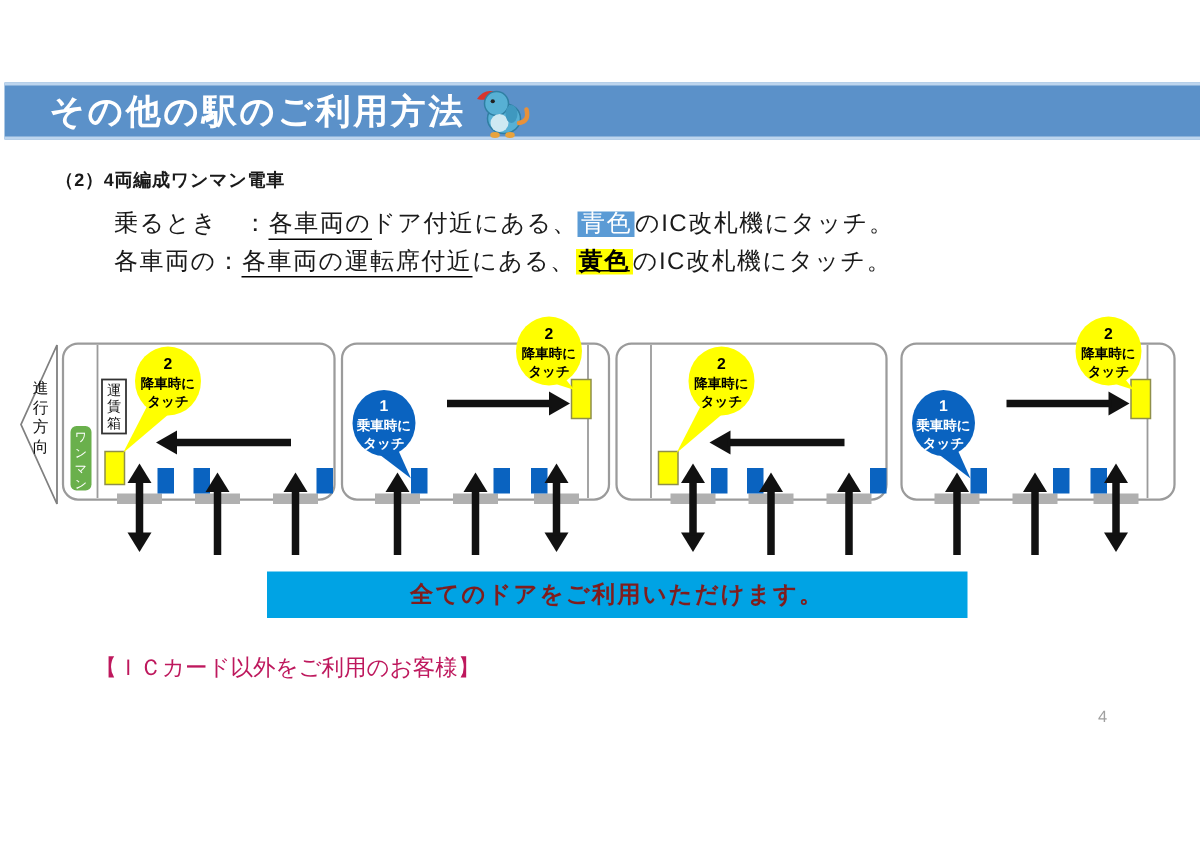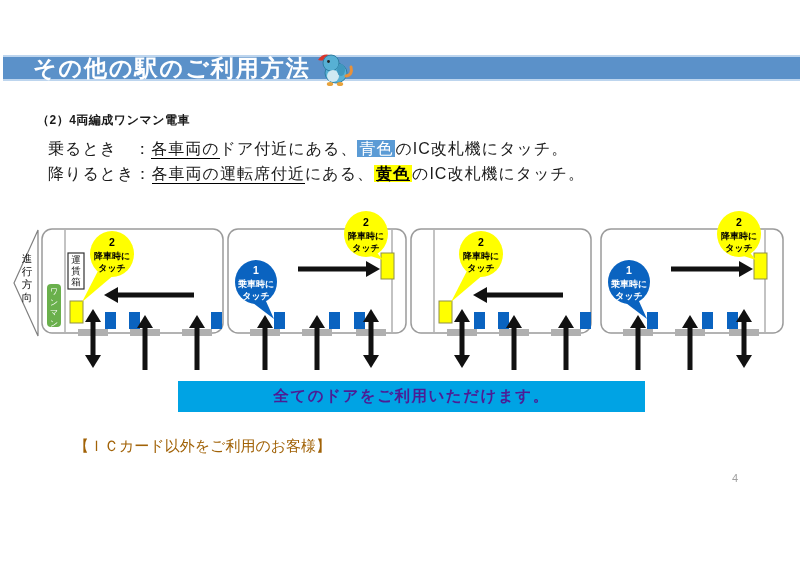--- a/index.html
+++ b/index.html
@@ -1,39 +1,39 @@
 <!DOCTYPE html>
 <html><head>
 <meta charset="utf-8">
 <style>
   html,body{margin:0;padding:0;background:#fff;}
   .slide{position:relative;width:800px;height:566px;background:#fff;overflow:hidden;
          font-family:"Liberation Sans",sans-serif;color:#1a1a1a;}
   
-  .header-bar{position:absolute;left:3px;top:55px;width:797px;height:26px;
+  .header-bar{position:absolute;left:3px;top:55px;width:797px;height:38px;
               background:#5b91c9;border-top:2px solid #bdd5ee;border-bottom:2px solid #bdd5ee;
               box-sizing:border-box;display:flex;align-items:center;}
   .header-title{color:#fff;font-weight:bold;font-size:23px;letter-spacing:2px;margin-left:30px;white-space:nowrap;}
   .mascot{margin-left:5px;margin-top:2px;flex:0 0 auto;}
   
   .heading{position:absolute;left:37px;top:112px;font-size:12px;font-weight:bold;letter-spacing:0.5px;white-space:nowrap;}
-  .rule-line{position:absolute;left:48px;font-size:16px;letter-spacing:1px;white-space:nowrap;}
+  .rule-line{position:absolute;left:76px;font-size:16px;letter-spacing:1px;white-space:nowrap;}
   .rule-line.l1{top:139px;}
   .rule-line.l2{top:164px;}
   .u{border-bottom:1.5px solid #000;padding-bottom:1px;}
   .hl{padding:0 2px;}
   .hl-yellow{font-weight:bold;text-decoration:underline;}
   
   #train-svg{position:absolute;left:0;top:205px;}
   
   .banner{position:absolute;left:178px;top:381px;width:467px;height:31px;
           display:flex;align-items:center;justify-content:center;
           font-size:15.5px;font-weight:bold;letter-spacing:1.5px;white-space:nowrap;}
   
-  .notes{position:absolute;left:74px;top:434px;font-size:15px;line-height:23px;color:#a16207;white-space:nowrap;}
+  .notes{position:absolute;left:63px;top:434px;font-size:15px;line-height:23px;color:#be185d;white-space:nowrap;}
   .notes .indent{margin-left:23px;}
   .page-num{position:absolute;left:732px;top:472px;font-size:11px;color:#a0a0a0;}
 </style>
 </head>
 <body>
 
 <div class="slide">
 
   <div class="header-bar" id="header-bar" style="background: rgb(91, 145, 201);">
     <span class="header-title">その他の駅のご利用方法</span>
@@ -50,21 +50,21 @@
     </svg>
   </div>
 
   <div class="heading">（2）4両編成ワンマン電車</div>
 
   <div class="rule-line l1">
     <span>乗るとき　：</span><span class="u">各車両の</span><span>ドア付近にある、</span><span class="hl" id="hl-blue" style="background: rgb(91, 155, 213); color: rgb(255, 255, 255);">青色</span><span>のIC改札機にタッチ。</span>
   </div>
 
   <div class="rule-line l2">
-    <span>降りるとき：</span><span class="u">各車両の運転席付近</span><span>にある、</span><span class="hl hl-yellow" id="hl-yellow" style="background: rgb(255, 255, 0); color: rgb(0, 0, 0);">黄色</span><span>のIC改札機にタッチ。</span>
+    <span>各車両の：</span><span class="u">各車両の運転席付近</span><span>にある、</span><span class="hl hl-yellow" id="hl-yellow" style="background: rgb(255, 255, 0); color: rgb(0, 0, 0);">黄色</span><span>のIC改札機にタッチ。</span>
   </div>
 
   <svg id="train-svg" width="800" height="176" viewBox="0 0 800 176">
       <g>
         <polygon points="38,25 14,78 38,131" fill="#ffffff" stroke="#808080" stroke-width="1.2"></polygon>
         <g>
           <text x="27" y="57" text-anchor="middle" font-size="10.5" fill="#111" font-weight="normal" font-family="&quot;Liberation Sans&quot;,sans-serif">進</text>
           <text x="27" y="70" text-anchor="middle" font-size="10.5" fill="#111" font-weight="normal" font-family="&quot;Liberation Sans&quot;,sans-serif">行</text>
           <text x="27" y="83" text-anchor="middle" font-size="10.5" fill="#111" font-weight="normal" font-family="&quot;Liberation Sans&quot;,sans-serif">方</text>
           <text x="27" y="96" text-anchor="middle" font-size="10.5" fill="#111" font-weight="normal" font-family="&quot;Liberation Sans&quot;,sans-serif">向</text>
@@ -228,20 +228,20 @@
         <g>
           <polygon points="622,95 638,94 647,114" fill="#0a63c0"></polygon>
           <ellipse cx="629" cy="77" rx="21" ry="22" fill="#0a63c0"></ellipse>
           <text x="629" y="69" text-anchor="middle" font-size="10.5" fill="#ffffff" font-weight="bold" font-family="&quot;Liberation Sans&quot;,sans-serif">1</text>
           <text x="629" y="81.5" text-anchor="middle" font-size="9" fill="#ffffff" font-weight="bold" font-family="&quot;Liberation Sans&quot;,sans-serif">乗車時に</text>
           <text x="629" y="93.5" text-anchor="middle" font-size="9" fill="#ffffff" font-weight="bold" font-family="&quot;Liberation Sans&quot;,sans-serif">タッチ</text>
         </g>
       </g>
     </svg>
 
-  <div class="banner" id="banner" style="background: rgb(0, 163, 228); color: #4c1d95;">全てのドアをご利用いただけます。</div>
+  <div class="banner" id="banner" style="background: rgb(0, 163, 228); color: #7f1d1d;">全てのドアをご利用いただけます。</div>
 
   <div class="notes">
     <div>【ＩＣカード以外をご利用のお客様】</div>
   </div>
 
   <div class="page-num">4</div>
 </div>
 
 </body></html>

